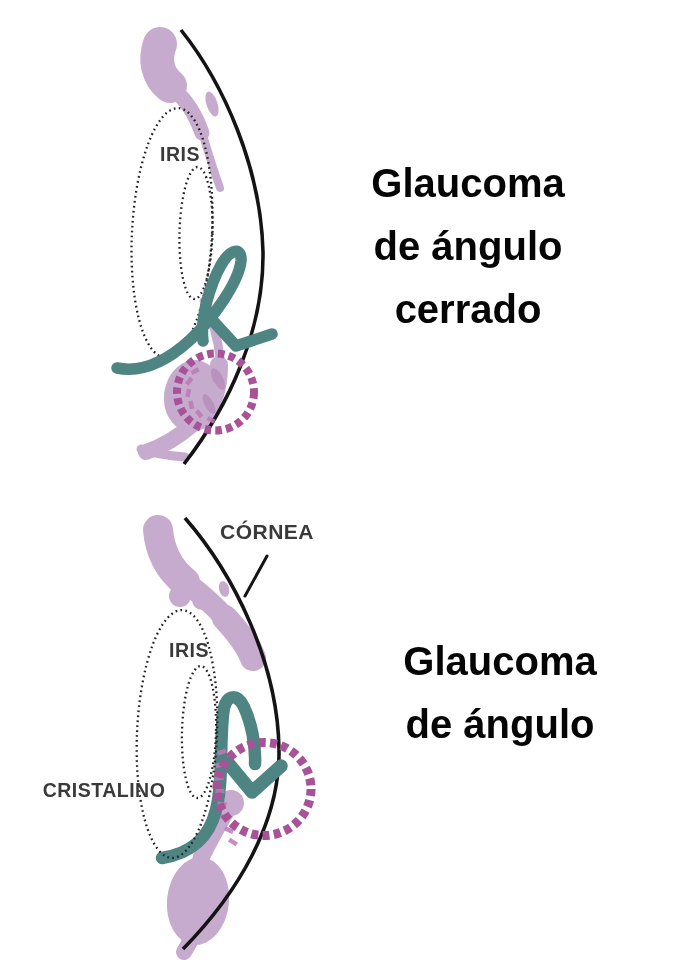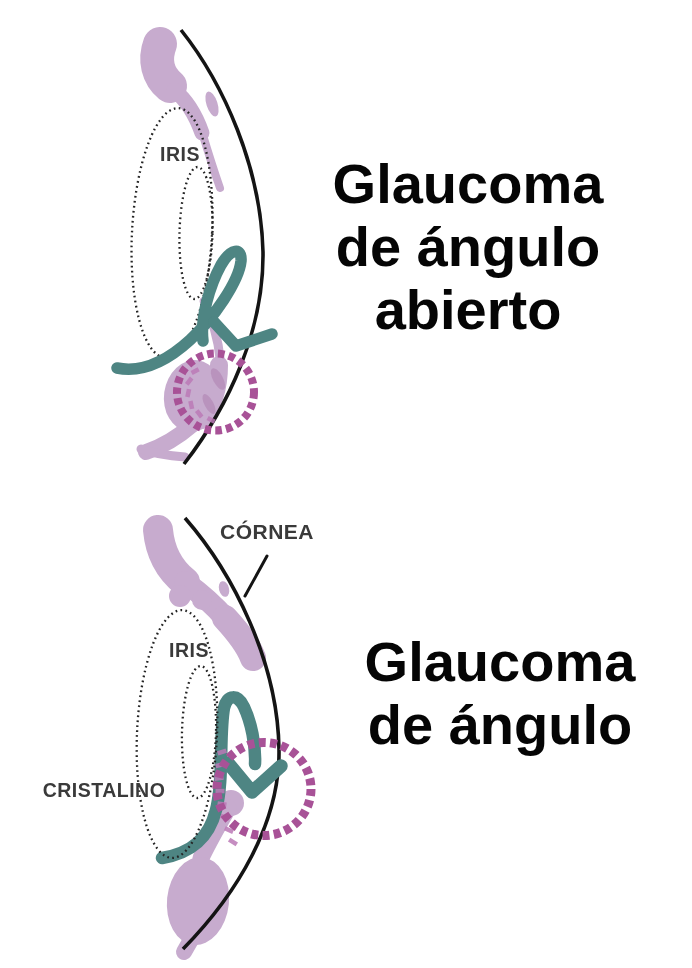--- a/index.html
+++ b/index.html
@@ -37,21 +37,21 @@
     font-family:"Liberation Sans", sans-serif;
     font-weight:700;
     fill:#3a3a3a;
     letter-spacing:.5px;
   }
   .title{
     position:absolute;
     width:280px;
     text-align:center;
     font-weight:700;
-    font-size:56px;
+    font-size:40px;
     line-height:63px;
     color:#050505;
     letter-spacing:0;
   }
   #title-top{left:328px;top:152px;}
   #title-bottom{left:360px;top:630px;}
 </style>
 </head>
 <body>
 
@@ -96,21 +96,21 @@
     </g>
 
     <circle class="ring ring-top" cx="215.5" cy="392" r="38.5"></circle>
 
     <text class="diag-label" x="180" y="161" font-size="19.5" text-anchor="middle">IRIS</text>
   </svg>
 
   <div class="title" id="title-top">
     <div>Glaucoma</div>
     <div>de ángulo</div>
-    <div>abierto</div>
+    <div>cerrado</div>
   </div>
 
   <svg id="svg-bottom" width="370" height="468" viewBox="0 500 370 468">
 
     <g>
       <path class="blob-stroke" style="stroke-width:30" d="M 158 530 C 160 552 170 570 185 582"></path>
       <path class="blob-stroke" style="stroke-width:22" d="M 185 582 C 200 593 213 604 225 618"></path>
       <path class="blob-stroke" style="stroke-width:26" d="M 225 618 C 237 631 248 645 253 658"></path>
       <circle class="blob-fill" cx="180" cy="596" r="11"></circle>
       <circle class="blob-fill" cx="202" cy="600" r="10"></circle>

